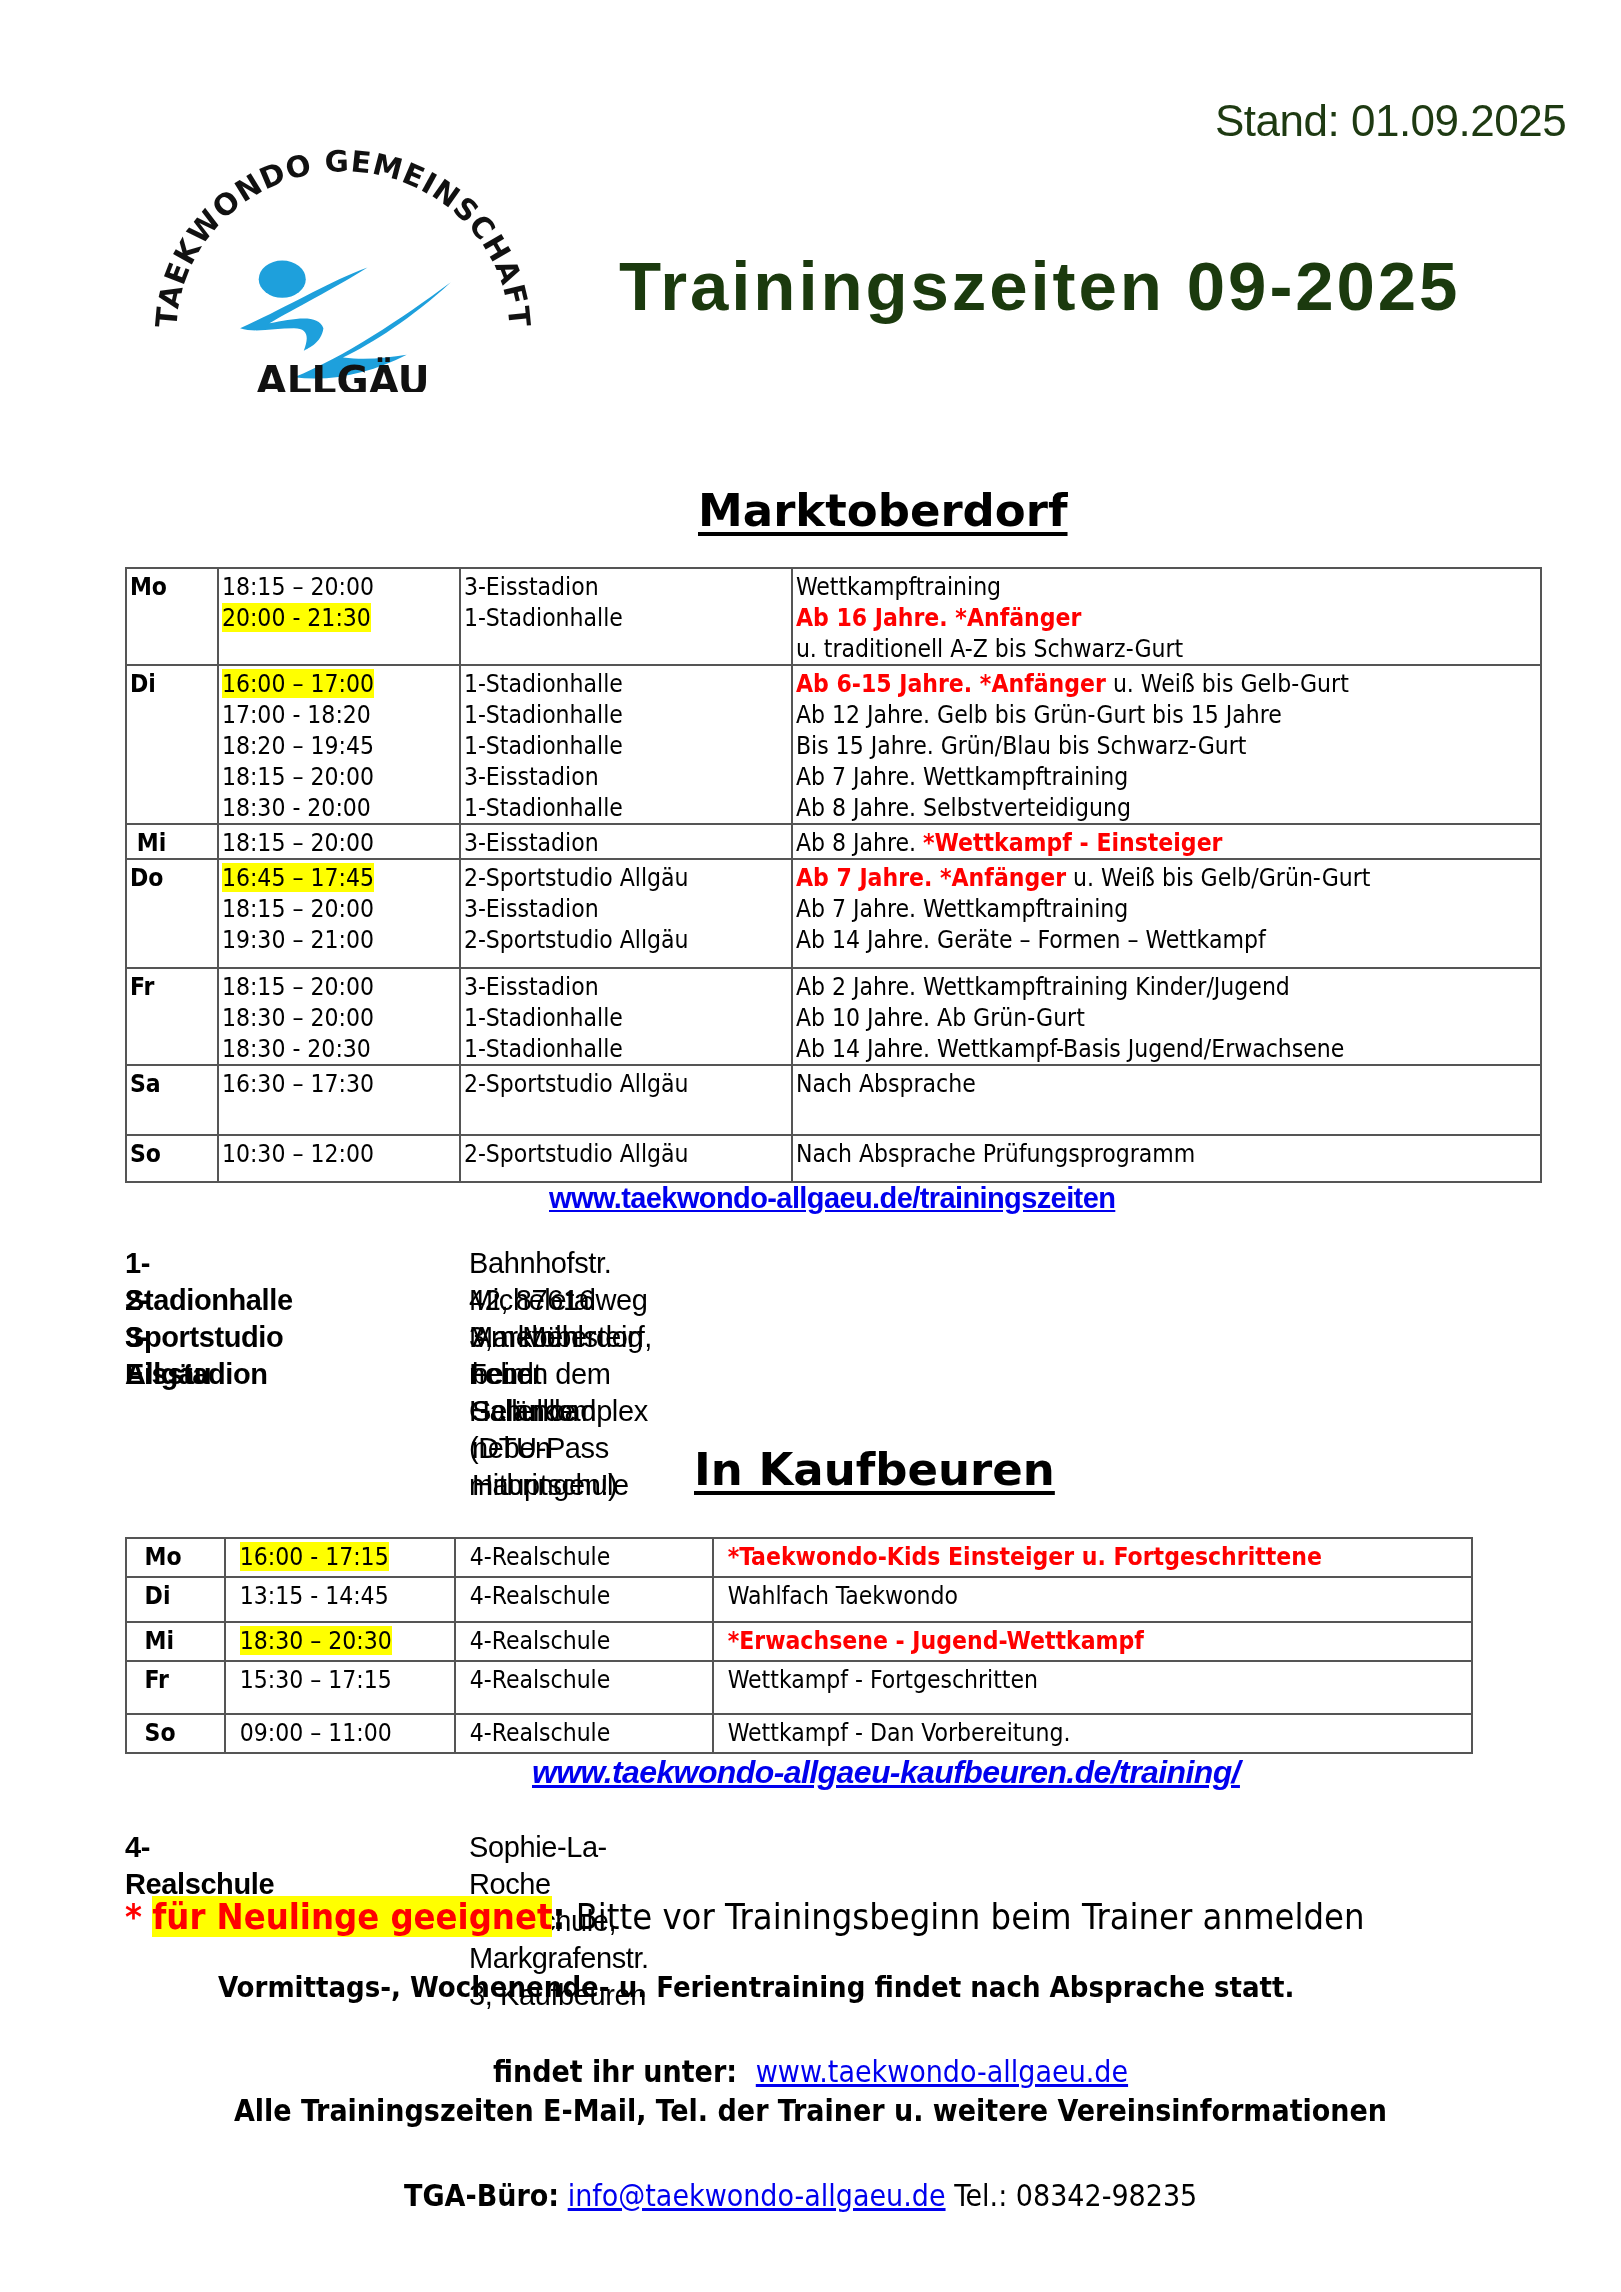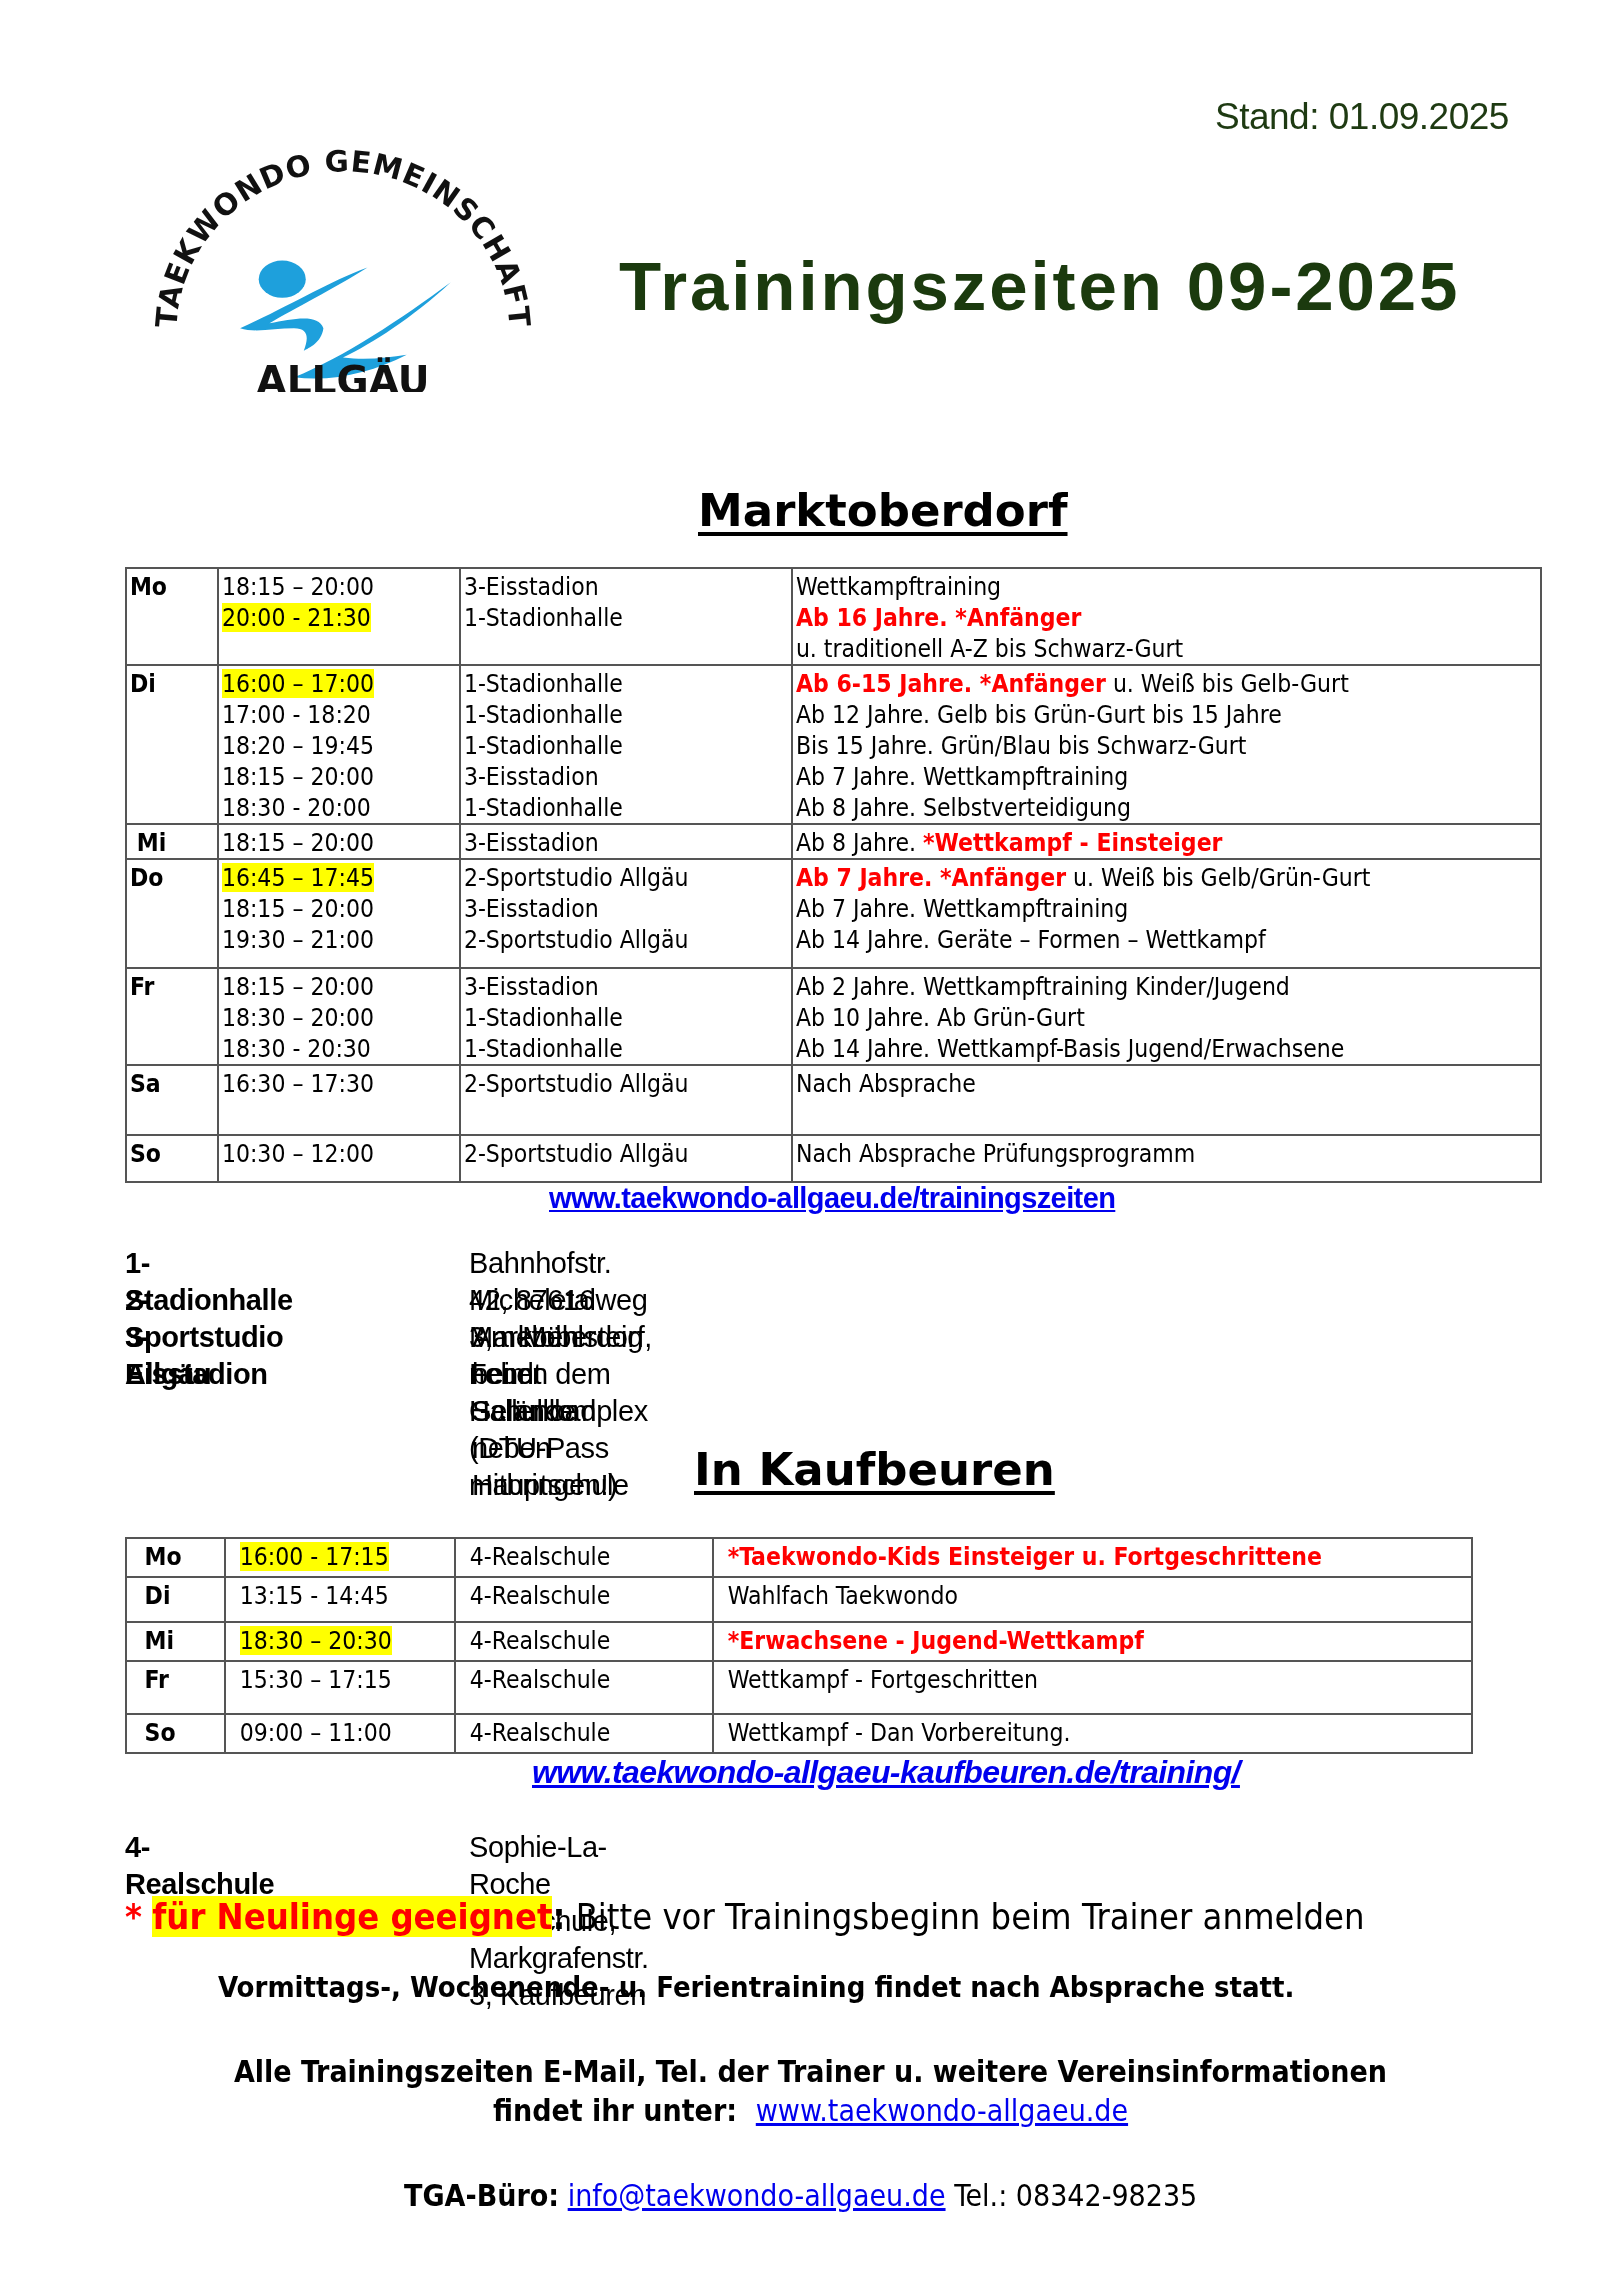--- a/index.html
+++ b/index.html
@@ -2,21 +2,21 @@
 <html><head>
 <meta charset="utf-8">
 <style>
   html, body { margin: 0; padding: 0; background: #ffffff; }
   body { width: 1621px; height: 2293px; position: relative; overflow: hidden; color: #000; }
   .abs { position: absolute; }
   .sans { font-family: "Liberation Sans", sans-serif; }
   .verd { font-family: "DejaVu Sans", sans-serif; }
   .verd-c { font-family: "DejaVu Sans Condensed", "DejaVu Sans", sans-serif; }
 
-  #stand { left: 1215px; top: 96px; font-size: 37px; color: #1e3a12; letter-spacing: -0.5px; }
+  #stand { left: 1215px; top: 96px; font-size: 44px; color: #1e3a12; letter-spacing: -0.5px; }
   #main-title { left: 619px; top: 247px; font-size: 69px; font-weight: bold; color: #1b3a0e; letter-spacing: 2.9px; }
 
   #logo { left: 147px; top: 137px; width: 392px; height: 255px; }
 
   .section-title { font-size: 45px; font-weight: bold; text-decoration: underline; text-underline-offset: 5.9px; text-decoration-thickness: 3.9px; }
   #title-mod { left: 698px; top: 484px; }
   #title-kf { left: 694px; top: 1443px; }
 
   table.sched { position: absolute; border-collapse: collapse; font-size: 24.5px; line-height: 31px; }
   table.sched td { border: 2px solid #555; vertical-align: top; padding: 0 2.9px; }
@@ -290,25 +290,25 @@
 </div>
 
 <div id="newbies" class="abs verd-c">
   <span class="star">*</span>
   <span class="nl">für Neulinge geeignet</span><span class="colon">:</span><span> Bitte vor Trainingsbeginn beim Trainer anmelden</span>
 </div>
 
 <div id="vormittags" class="abs verd-c">Vormittags-, Wochenende- u. Ferientraining findet nach Absprache statt.</div>
 
 <div id="alle" class="abs verd-c">
-  <div>Alle Trainingszeiten E-Mail, Tel. der Trainer u. weitere Vereinsinformationen</div>
   <div>
     <span>findet ihr unter:</span>&nbsp;
     <a class="link">www.taekwondo-allgaeu.de</a>
   </div>
+  <div>Alle Trainingszeiten E-Mail, Tel. der Trainer u. weitere Vereinsinformationen</div>
 </div>
 
 <div id="buero" class="abs verd-c">
   <span class="b">TGA-Büro:</span>
   <a class="link">info@taekwondo-allgaeu.de</a>
   <span>Tel.: 08342-98235</span>
 </div>
 
 
 </body></html>

